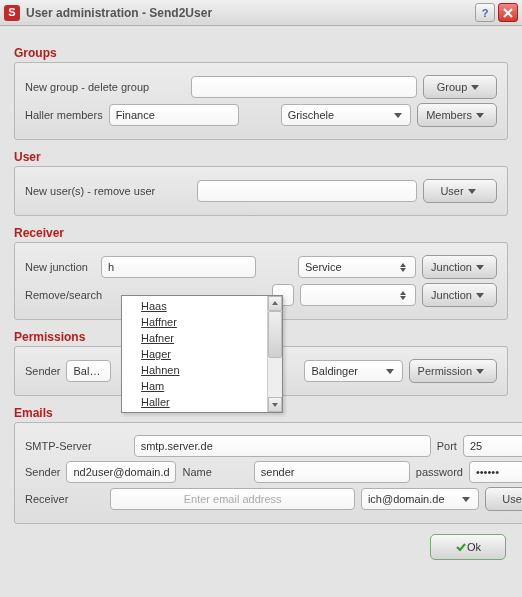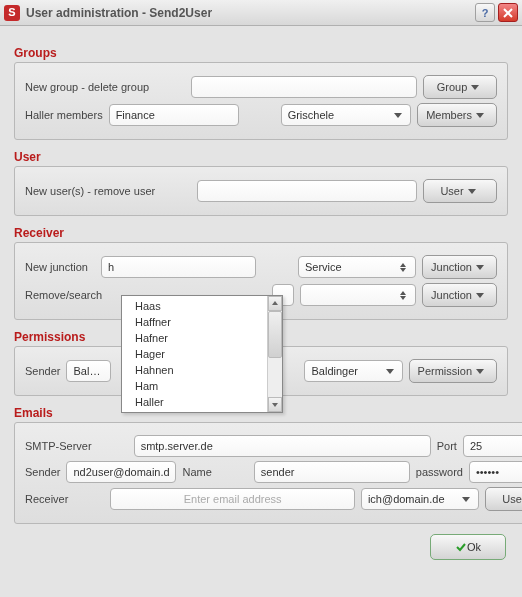--- a/index.html
+++ b/index.html
@@ -95,21 +95,21 @@
   width: 162px;
   background: #fff;
   border: 1px solid #888;
   z-index: 20;
   box-shadow: 2px 2px 3px rgba(0,0,0,0.15);
 }
 .autocomplete .inner {
   display:flex;
 }
 .autocomplete ul { list-style:none; flex:1; padding: 2px 0; }
-.autocomplete li { padding: 2px 13px; color:#333; }
+.autocomplete li { padding: 2px 19px; color:#333;text-decoration:underline; }
 .scrollbar {
   width: 15px;
   background: #eee;
   border-left:1px solid #ccc;
   position:relative;
   display:flex; flex-direction:column;
 }
 .sb-btn { height:15px; display:flex;align-items:center;justify-content:center; background:linear-gradient(#f4f4f4,#d8d8d8); border:1px solid #bbb;}
 .sb-track { flex:1; background:#eee; position:relative;}
 .sb-thumb { position:absolute; left:0; right:0; top:0; height:55%; background:linear-gradient(#f0f0f0,#d0d0d0); border:1px solid #bbb; border-radius:2px;}

